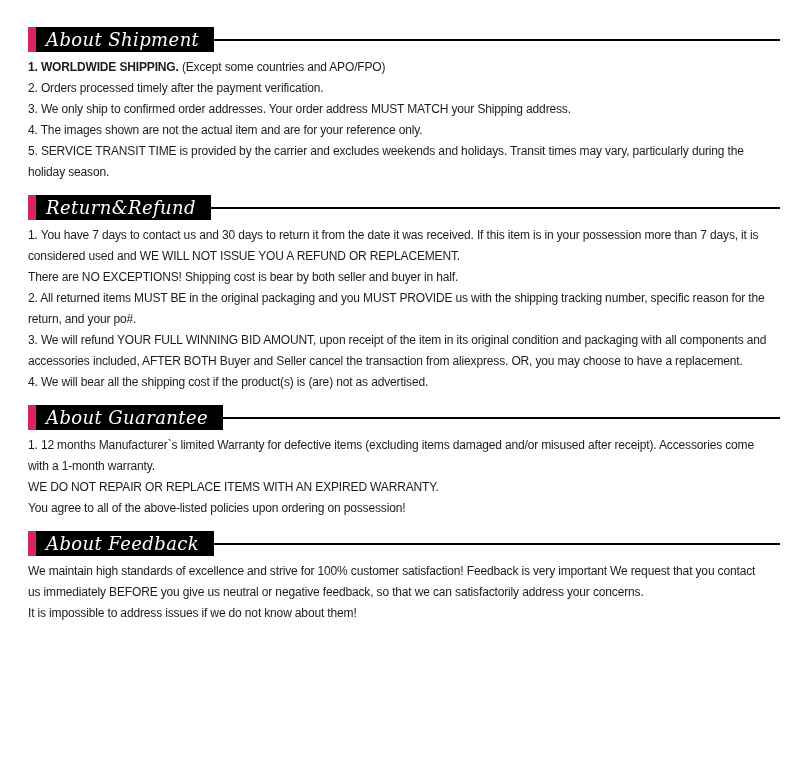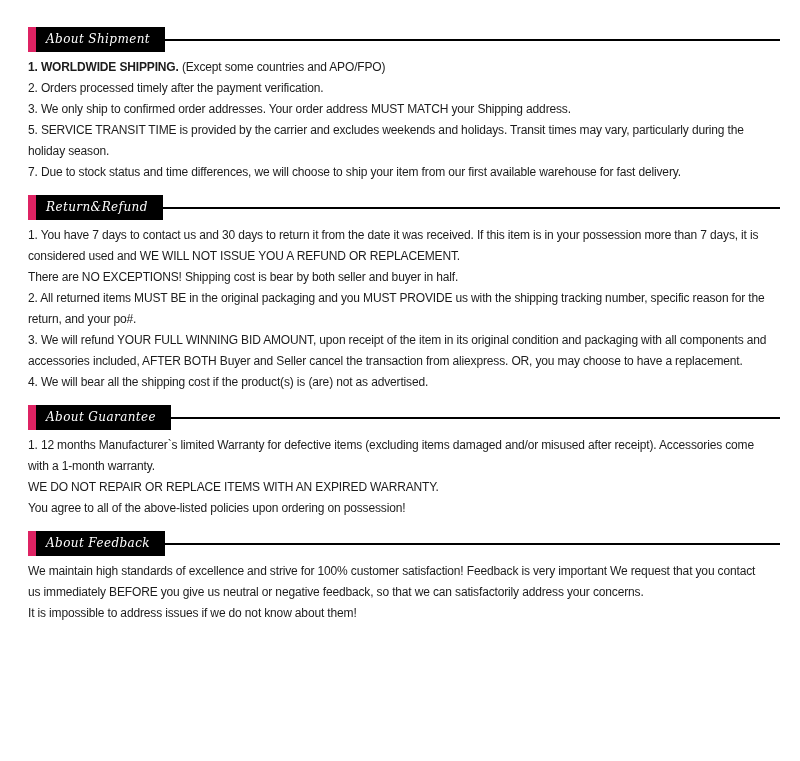--- a/index.html
+++ b/index.html
@@ -34,21 +34,21 @@
     flex:0 0 8px;
     background:var(--accent);
   }
   .sec-title{
     margin:0;
     background:var(--header-bg);
     color:var(--header-fg);
     font-family:"DejaVu Serif","Liberation Serif",serif;
     font-style:italic;
     font-weight:normal;
-    font-size:12px;
+    font-size:18px;
     line-height:25px;
     padding:0 15px 0 10px;
     letter-spacing:.4px;
     white-space:nowrap;
   }
   .rule{
     flex:1 1 auto;
     height:2px;
     background:var(--rule);
     align-self:center;
@@ -73,22 +73,22 @@
   <section class="policy-section">
     <header class="sec-header">
       <span class="accent"></span>
       <h2 class="sec-title">About Shipment</h2>
       <span class="rule"></span>
     </header>
     <div class="sec-body">
         <p class="para"><strong>1. WORLDWIDE SHIPPING.</strong> (Except some countries and APO/FPO)</p>
         <p class="para">2. Orders processed timely after the payment verification.</p>
         <p class="para">3. We only ship to confirmed order addresses. Your order address MUST MATCH your Shipping address.</p>
+        <p class="para">4. The images shown are not the actual item and are for your reference only.</p>
         <p class="para">5. SERVICE TRANSIT TIME is provided by the carrier and excludes weekends and holidays. Transit times may vary, particularly during the holiday season.</p>
-        <p class="para">7. Due to stock status and time differences, we will choose to ship your item from our first available warehouse for fast delivery.</p>
       </div>
   </section>
 
   <section class="policy-section">
     <header class="sec-header">
       <span class="accent"></span>
       <h2 class="sec-title">Return&amp;Refund</h2>
       <span class="rule"></span>
     </header>
     <div class="sec-body">

